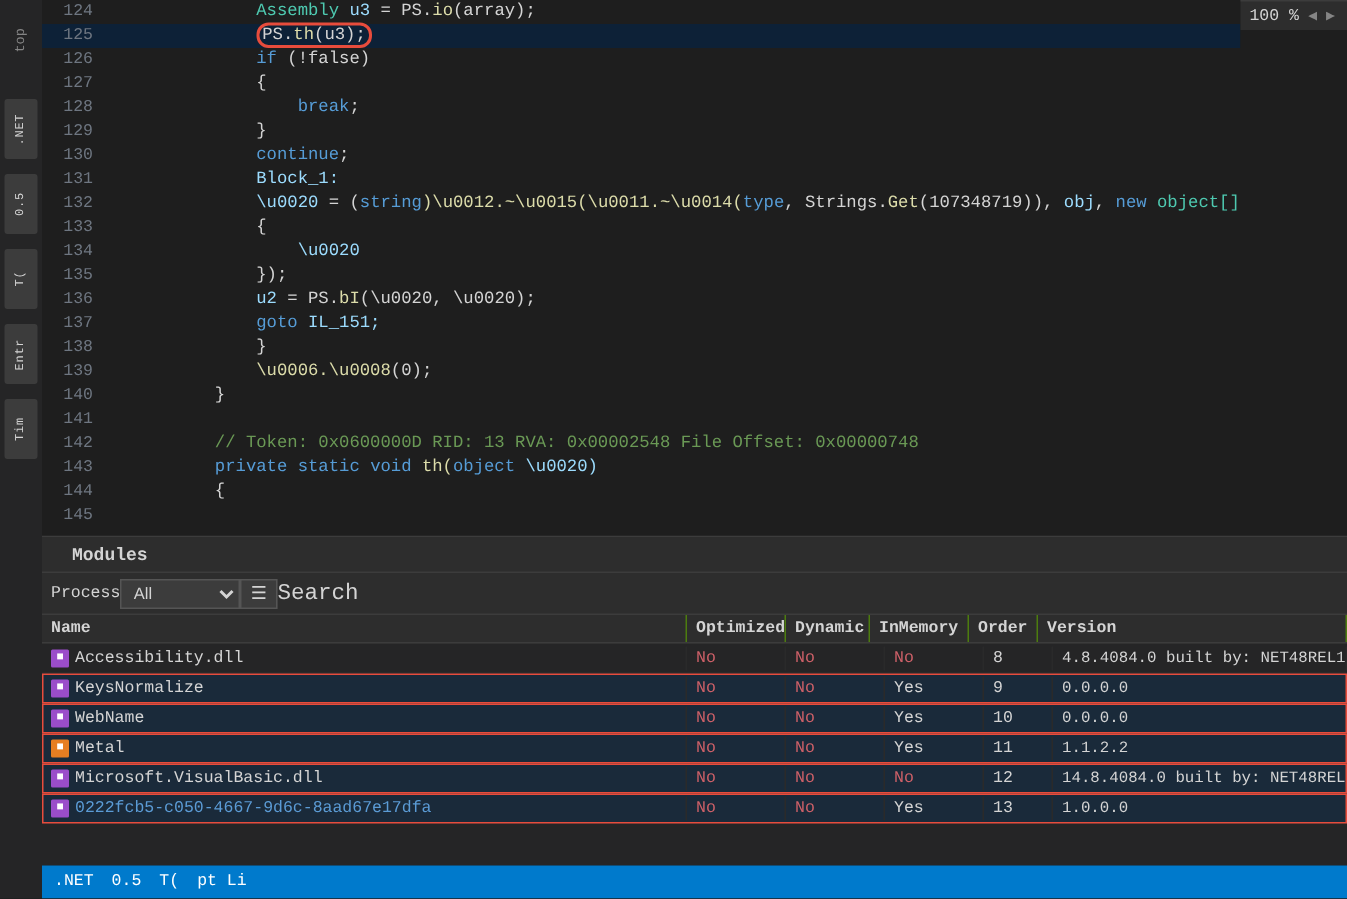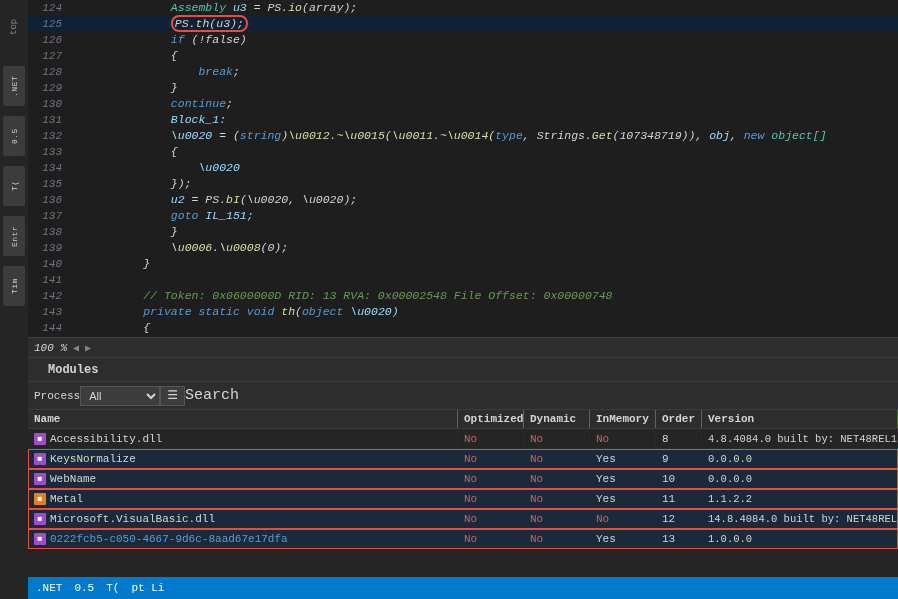--- a/index.html
+++ b/index.html
@@ -62,22 +62,21 @@
       flex-direction: column;
       overflow: hidden;
     }
 
     
     .code-editor {
       flex: 1;
       background: #1e1e1e;
       overflow: hidden;
       display: flex;
-      flex-direction: column;
-      font-style: italic;
+      flex-direction: row;
     }
 
     .code-lines {
       flex: 1;
       overflow: hidden;
       display: flex;
       flex-direction: column;
     }
 
     .code-line {
@@ -256,21 +255,21 @@
       padding: 3px 6px;
       font-size: 11px;
       color: #d4d4d4;
       font-weight: bold;
       border-right: 1px solid #4d7c0f;
       flex-shrink: 0;
     }
 
     .th-name { width: 430px; }
     .th-opt { width: 66px; }
-    .th-dyn { width: 66px; }
+    .th-dyn { width: 56px; }
     .th-mem { width: 66px; }
     .th-ord { width: 46px; }
     .th-ver { flex: 1; }
 
     .table-row {
       display: flex;
       align-items: center;
       border-bottom: 1px solid #2a2a2a;
       min-height: 20px;
     }

